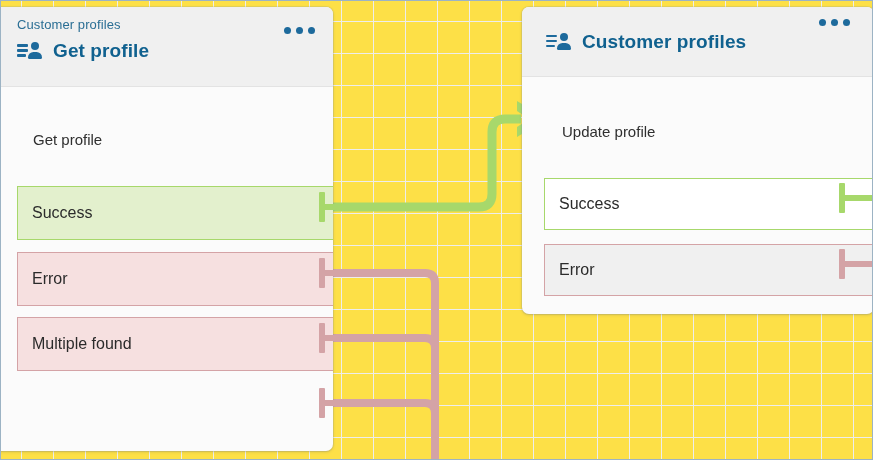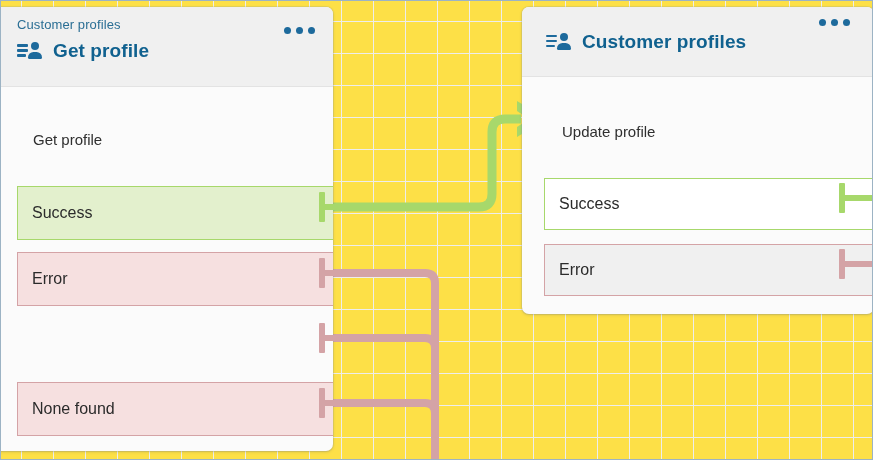--- a/index.html
+++ b/index.html
@@ -146,24 +146,24 @@
     <div class="node-subtitle" style="position:absolute;left:40px;top:124px;">Get profile</div>
 
     <div class="row green" style="left:24px;top:179px;width:340px;height:54px;">
       <span>Success</span>
     </div>
 
     <div class="row pink" style="left:24px;top:245px;width:340px;height:54px;">
       <span>Error</span>
     </div>
 
-
-    <div class="row pink" style="left:24px;top:375px;width:340px;height:54px;">
-      <span>None found</span>
-    </div>
+    <div class="row pink" style="left:24px;top:310px;width:340px;height:54px;">
+      <span>Multiple found</span>
+    </div>
+
   </div>
 
   <div class="stub g" style="left:318px;top:191px;width:26px;height:30px;">
     <span class="bar" style="left:0;top:0;"></span>
     <span class="arm" style="left:0;width:26px;"></span>
   </div>
   <div class="stub p" style="left:318px;top:257px;width:26px;height:30px;">
     <span class="bar" style="left:0;top:0;"></span>
     <span class="arm" style="left:0;width:26px;"></span>
   </div>

